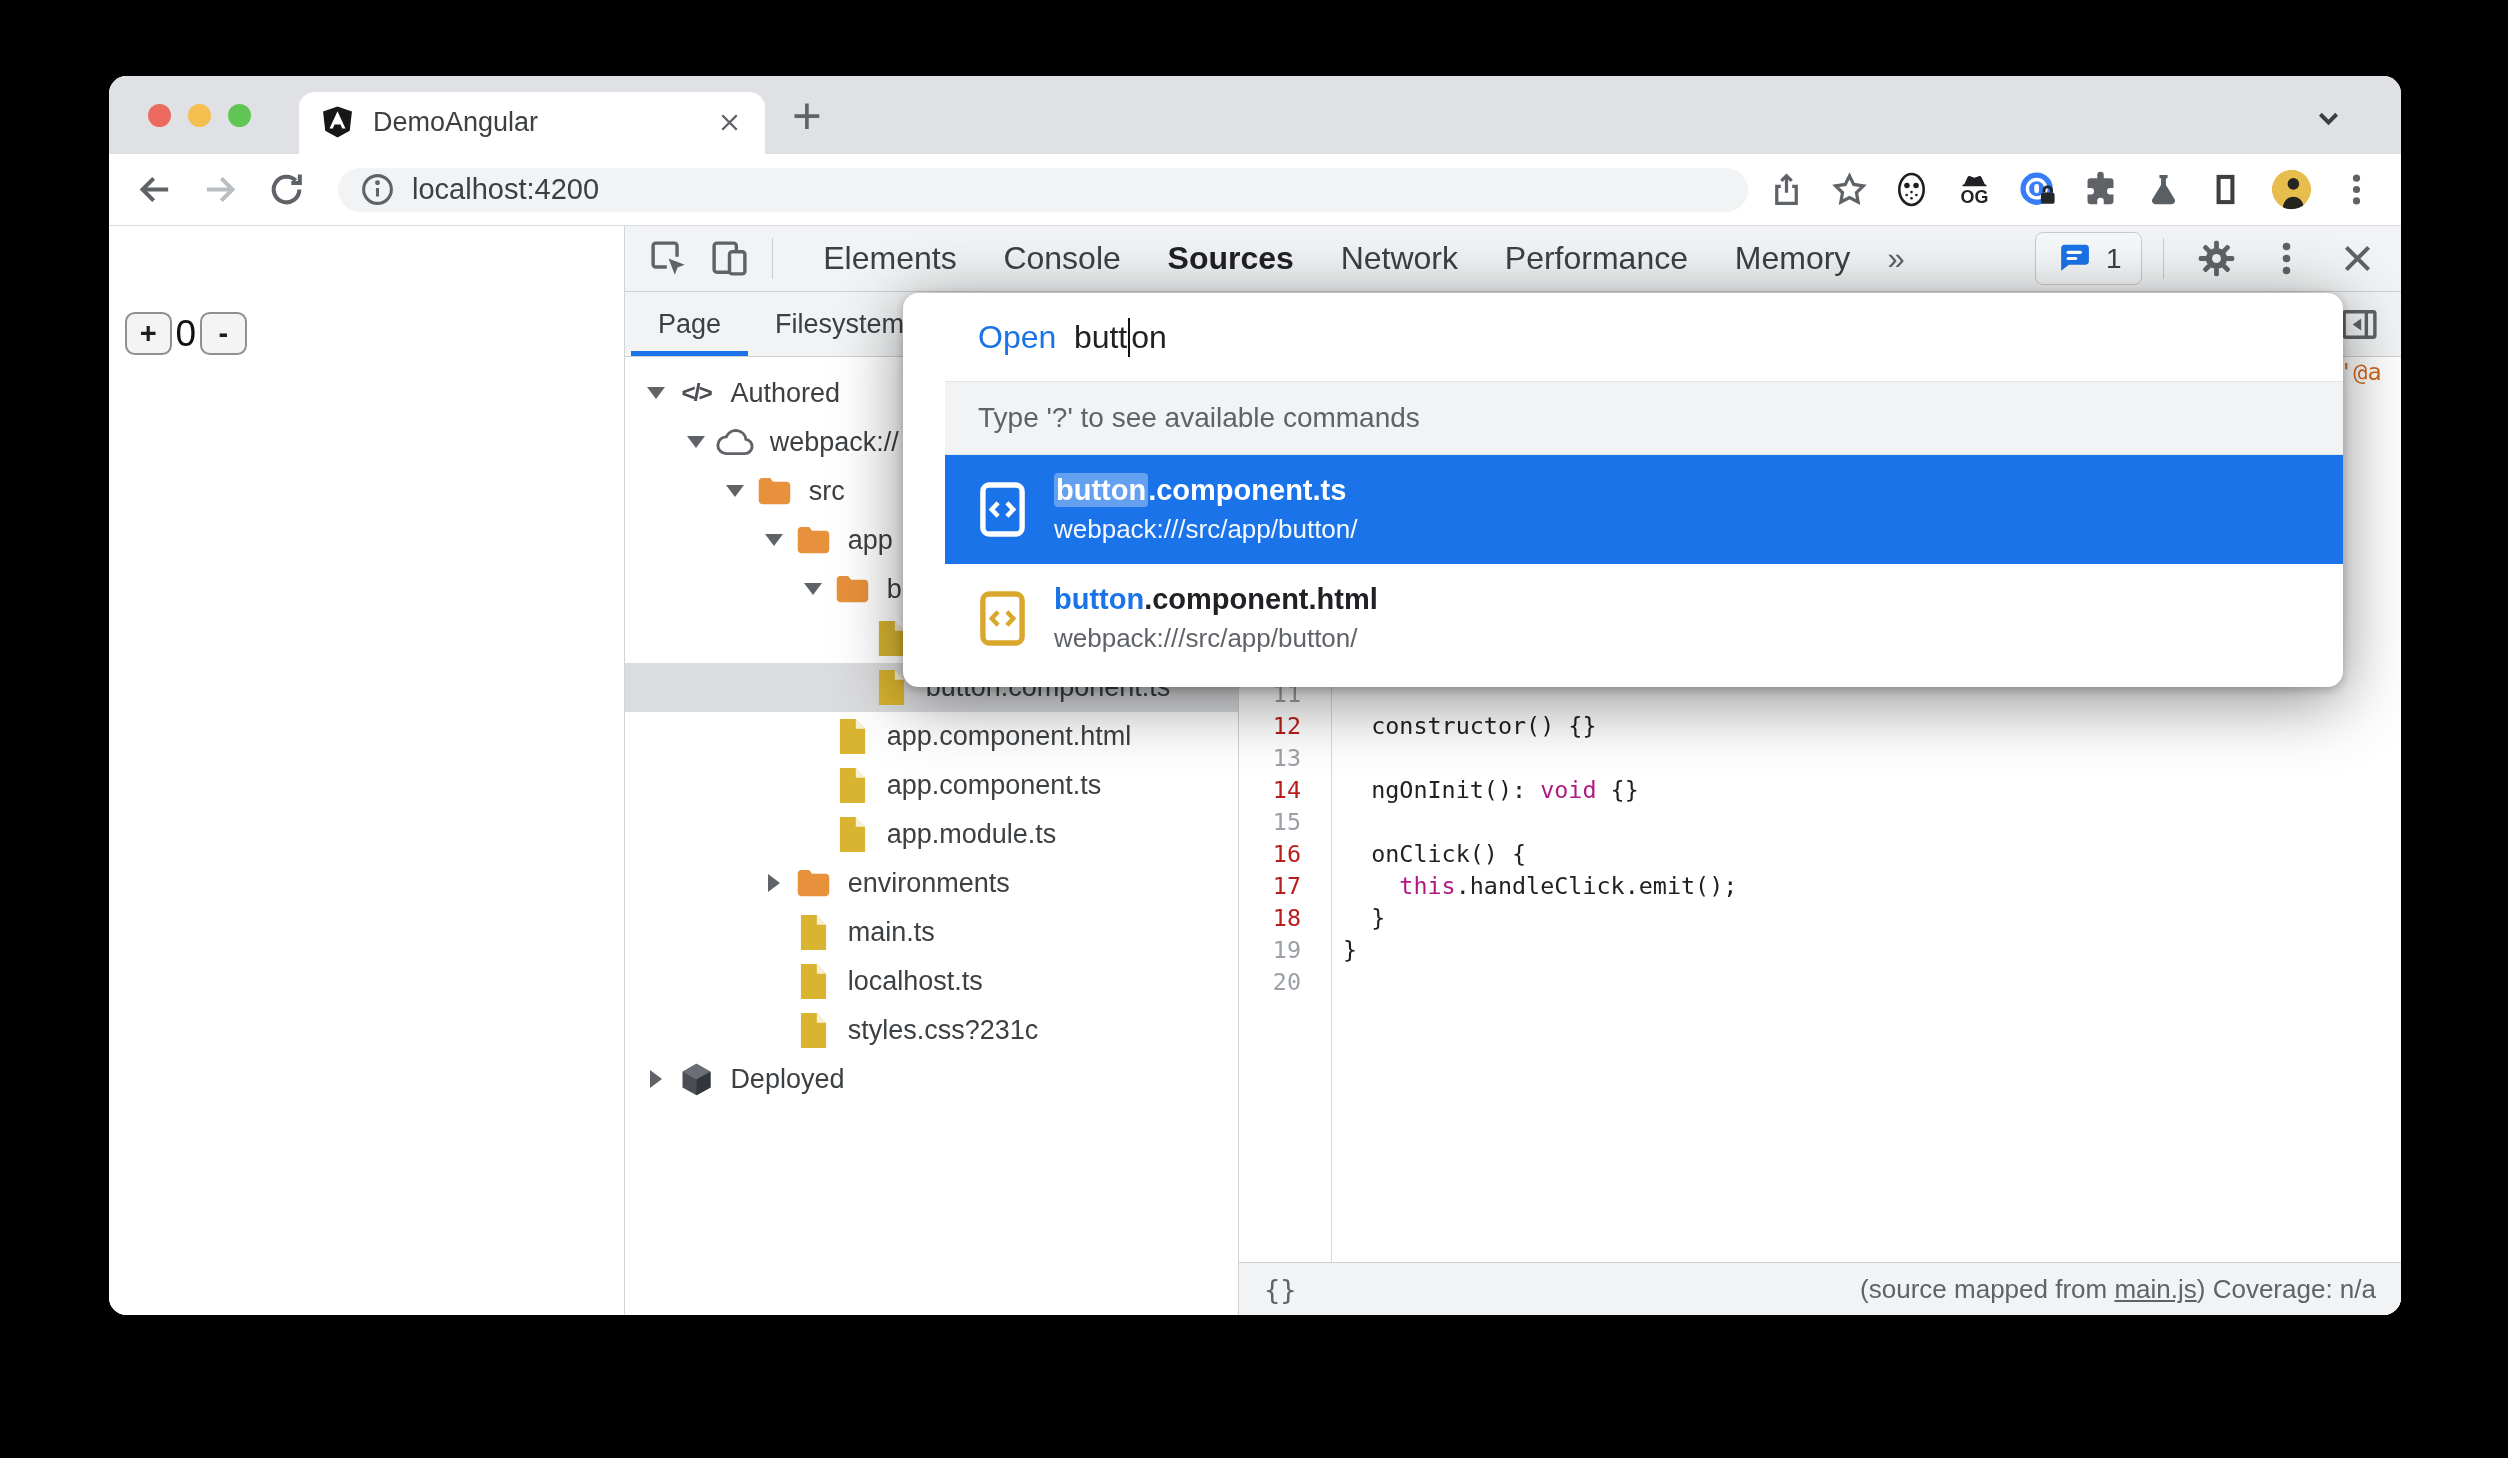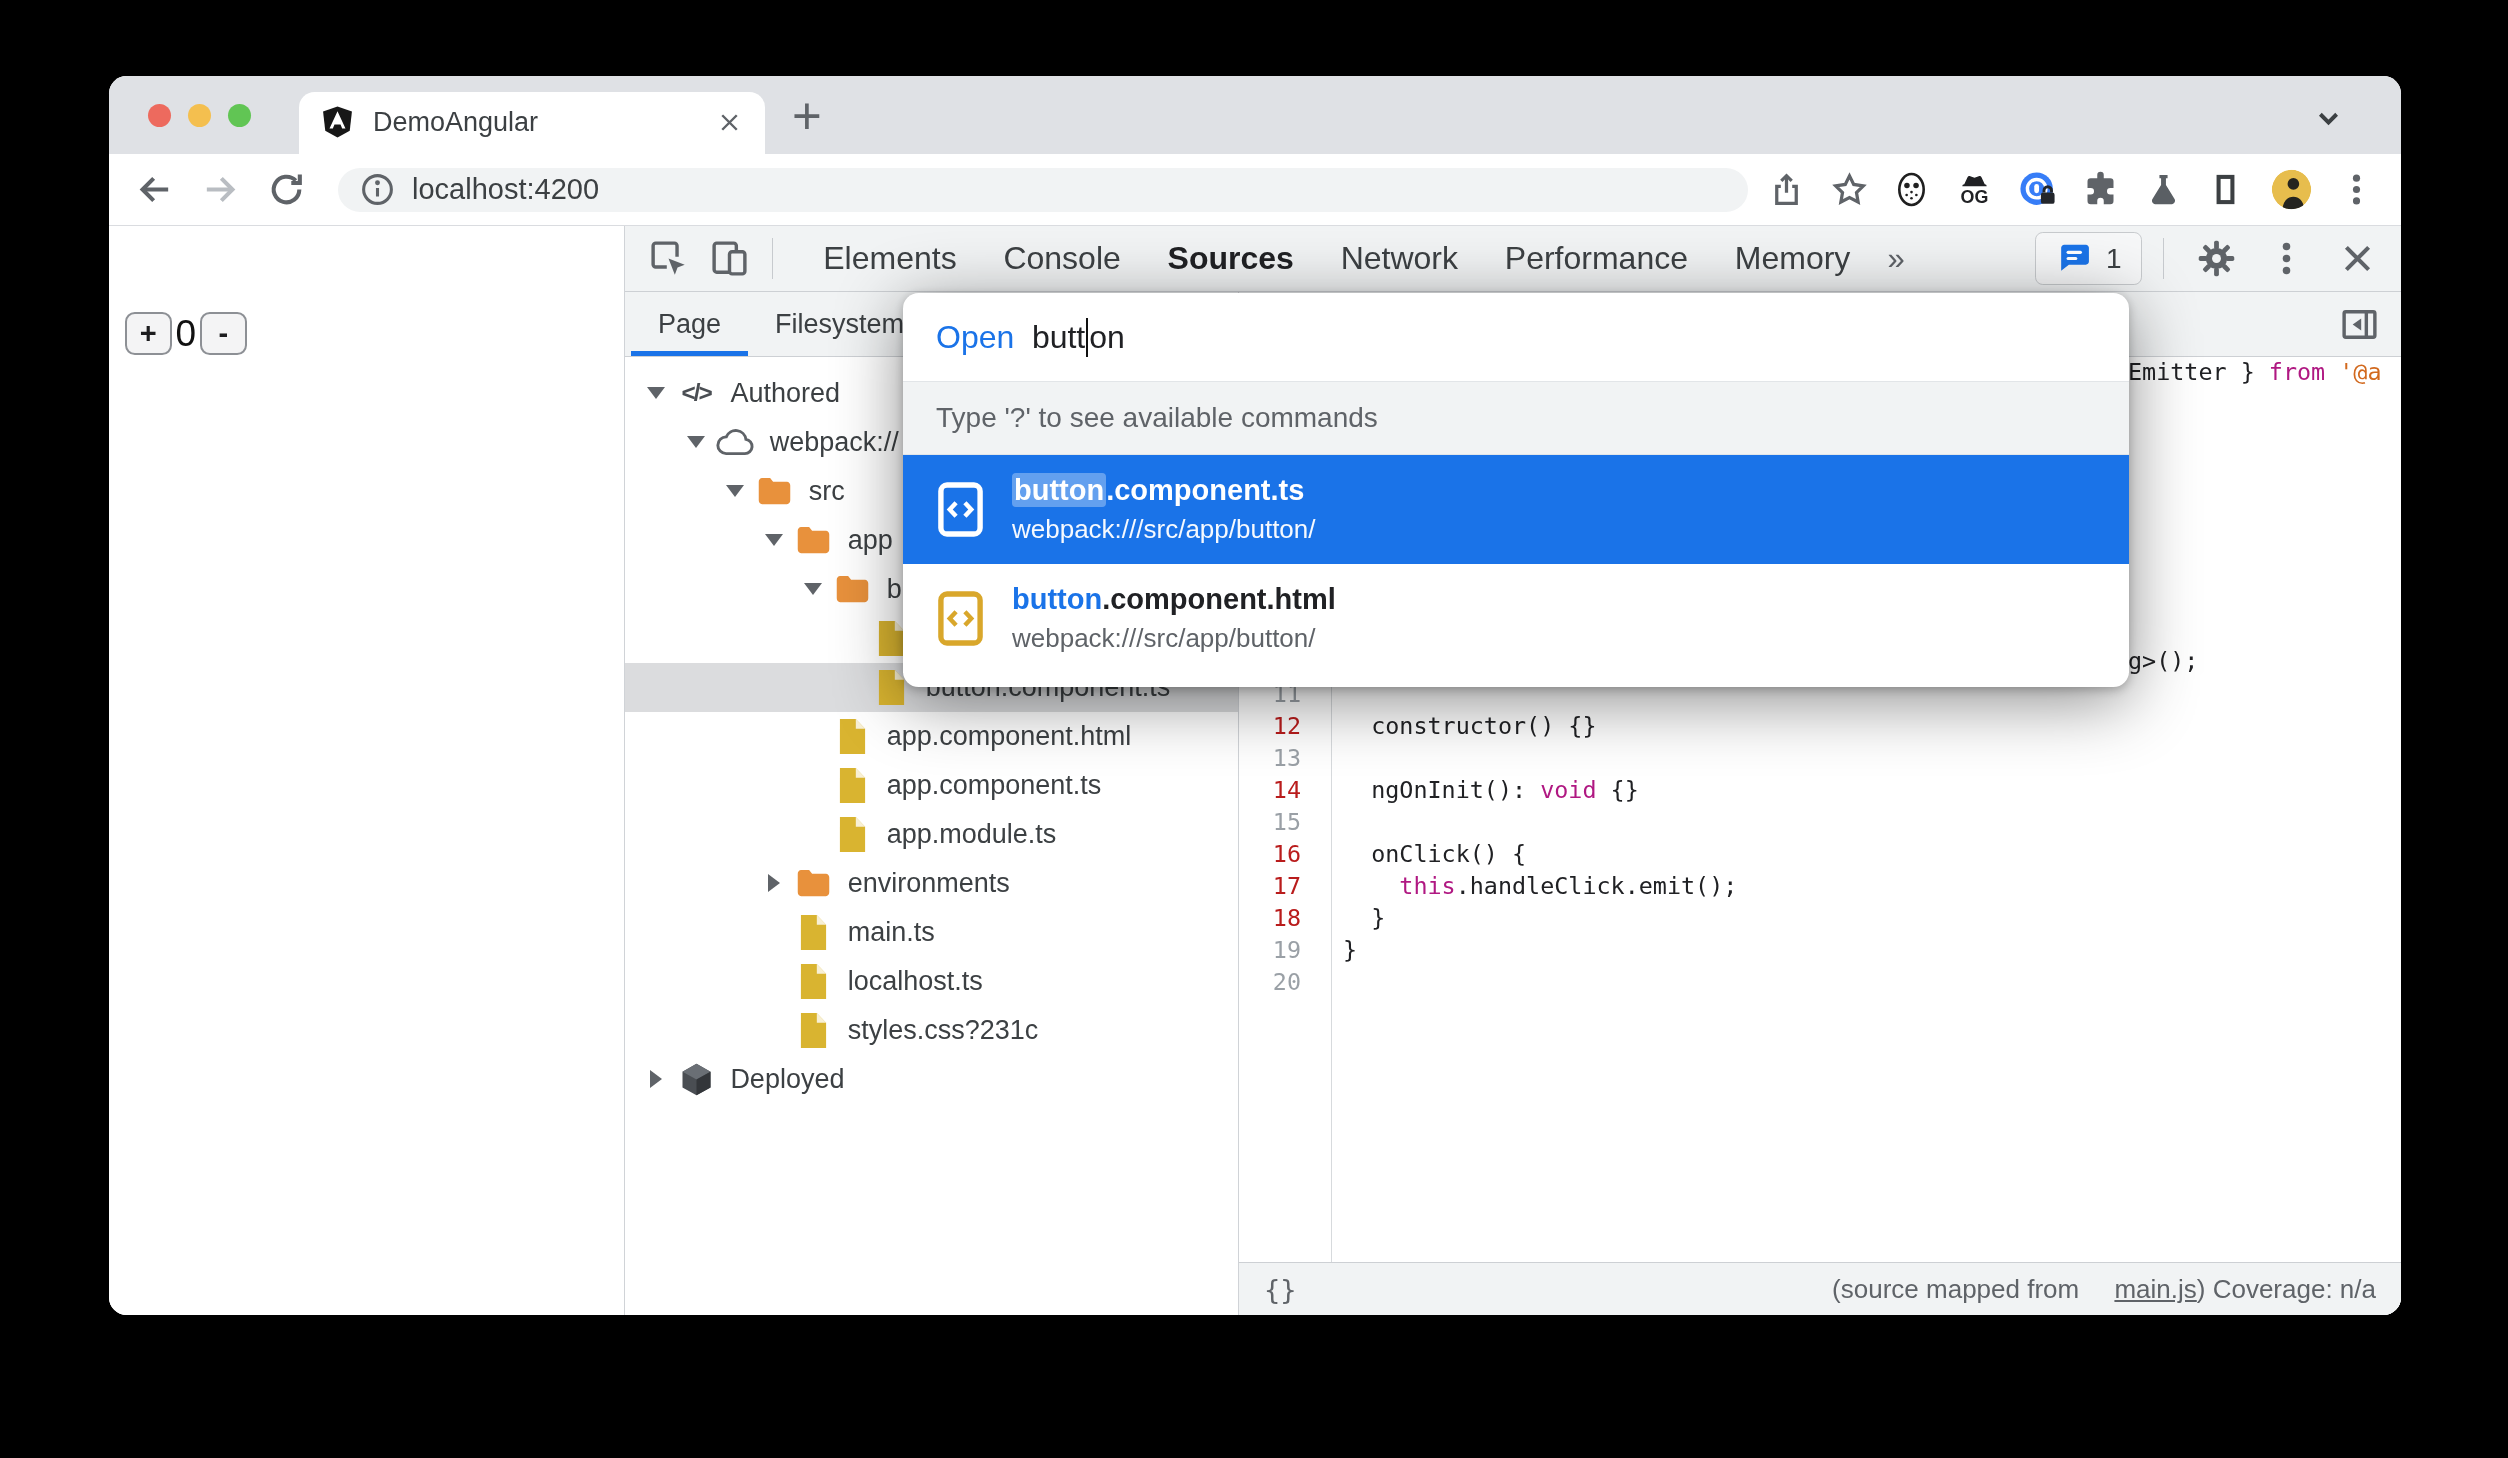--- a/index.html
+++ b/index.html
@@ -68,25 +68,25 @@
   #code-lines{position:absolute;left:0;top:321px;right:0;}
   .code-line{height:32px;display:flex;align-items:center;}
   .lnum{width:62px;flex:none;text-align:right;color:#9aa0a6;}
   .lnum.strong{color:#b91c1c;}
   .ltext{padding-left:42px;white-space:pre;}
   .frag{position:absolute;white-space:pre;}
   .kw{color:#b01882;} .str{color:#d2691e;} .plain{color:#202124;}
   .statusbar{height:52px;background:#f1f3f4;border-top:1px solid #cdd0d4;display:flex;align-items:center;
              padding:0 25px;font-size:26px;color:#5f6368;flex:none;}
   .sb-right{margin-left:auto;white-space:pre;}
-  .sb-link{text-decoration:underline;color:#5f6368;margin-left:28px;}
+  .sb-link{text-decoration:underline;color:#5f6368;}
   .braces{font-family:"DejaVu Sans Mono",monospace;font-size:27px;}
   
-  .quick-open{position:absolute;left:794px;top:217px;width:1226px;border-radius:15.6px;background:#fff;
-              box-shadow:0 13.7px 68px rgba(0,0,0,.45),0 2.9px 9.8px rgba(0,0,0,.22);z-index:50;overflow:hidden;}
+  .quick-open{position:absolute;left:794px;top:217px;width:1398px;border-radius:15.6px;background:#fff;
+              box-shadow:0 13.7px 68px rgba(0,0,0,.45),0 2.9px 9.8px rgba(0,0,0,.22);z-index:50;overflow:hidden;padding-left:42px;}
   .qo-input{height:88px;display:flex;align-items:center;padding:0 33px;font-size:32px;}
   .qo-prefix{color:#1a73e8;margin-right:17.6px;}
   .qo-query{color:#202124;display:flex;align-items:center;}
   .caret{width:2px;height:39px;background:#111;margin:0 1px;}
   .qo-hint{height:72px;background:#f1f3f4;border-top:1px solid #e2e5e8;border-bottom:1px solid #e2e5e8;
            display:flex;align-items:center;padding:0 33px;font-size:28px;color:#5f6368;}
   .qo-results{padding-bottom:13.7px;}
   .qo-row{height:109px;display:flex;align-items:center;padding:0 33px;background:#fff;}
   .qo-row.selected{background:#1a73e8;}
   .qo-icon{margin-right:27px;flex:none;display:flex;}

